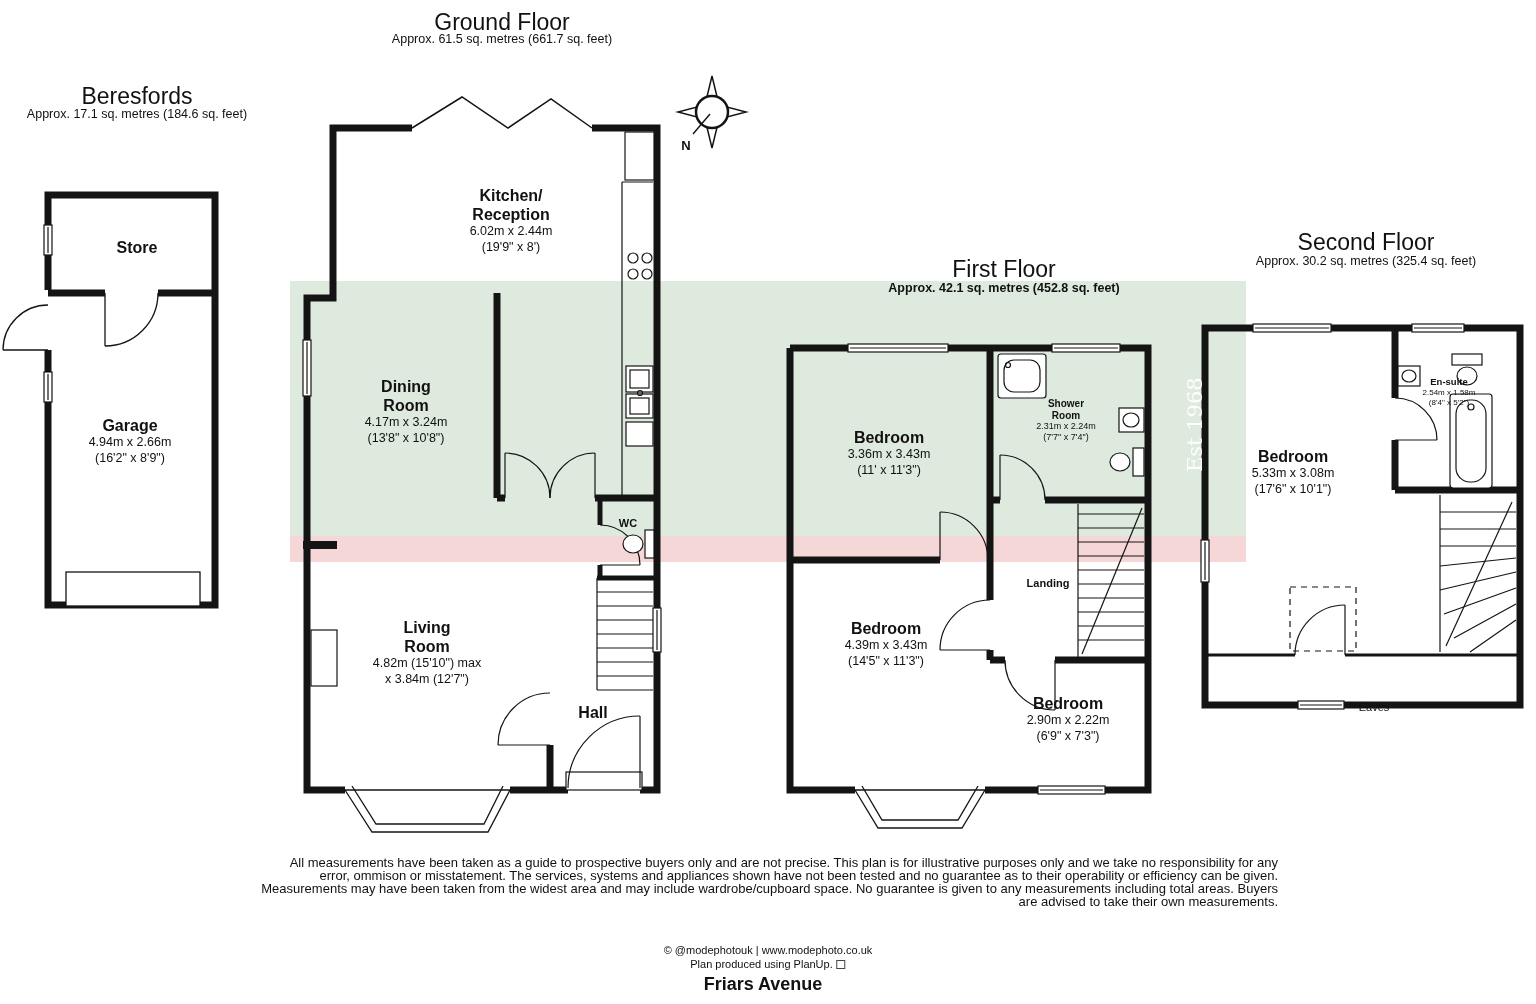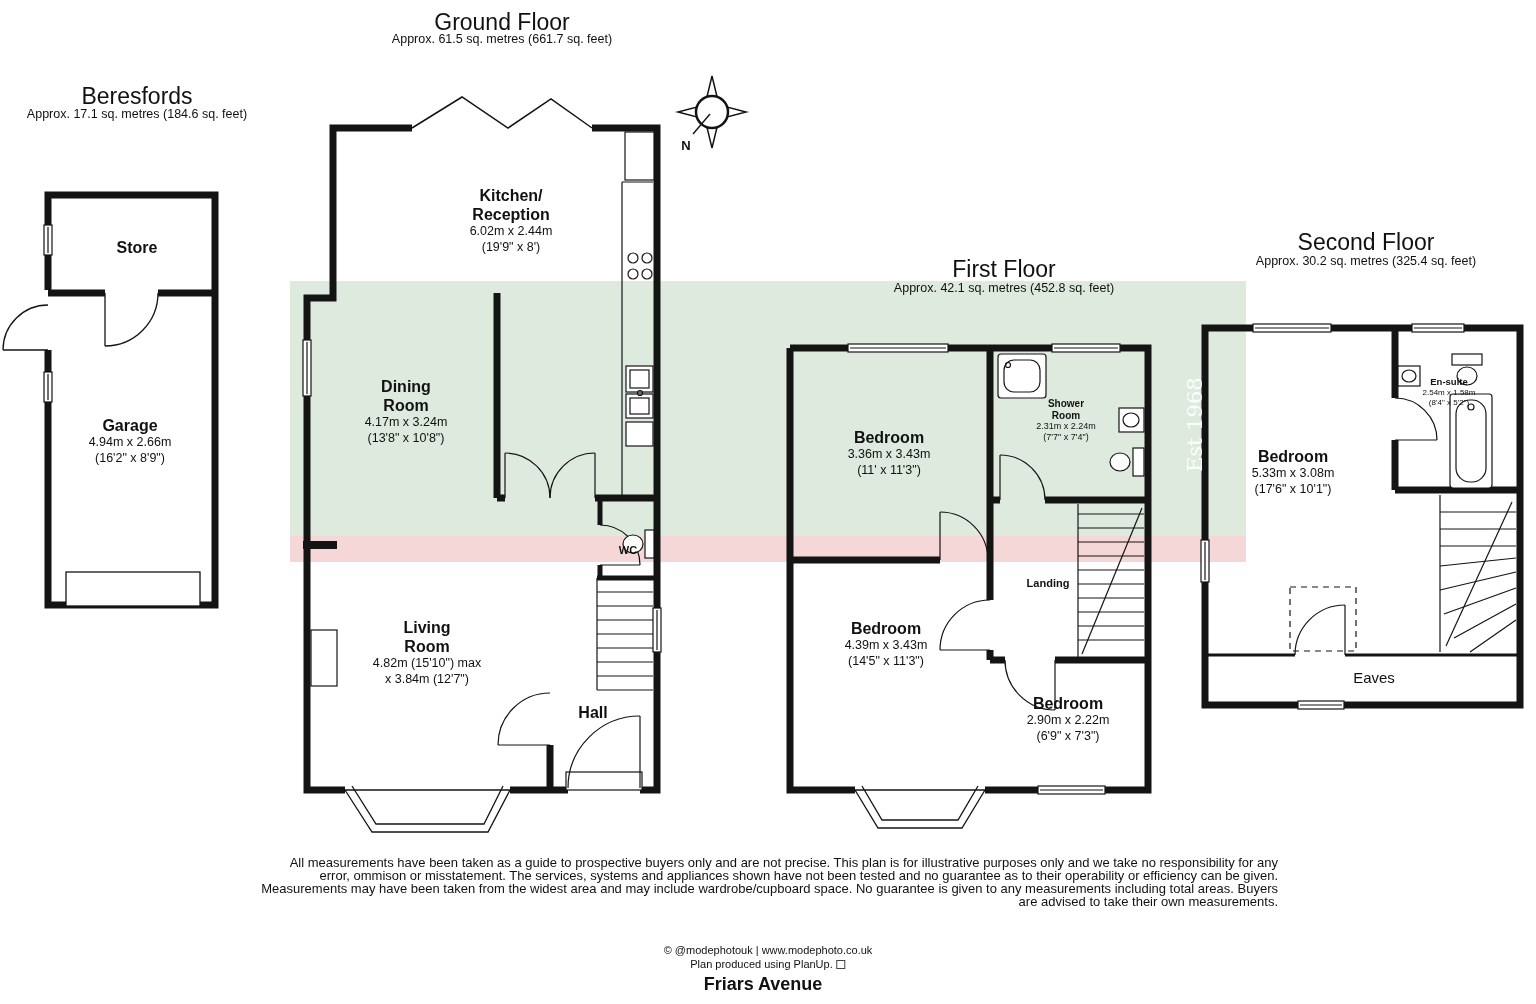--- a/index.html
+++ b/index.html
@@ -24,21 +24,21 @@
          white-space:nowrap; z-index:30; color:#111; }
   .sec-title { font-size:23px; font-weight:normal; }
   .sec-area  { font-size:12.5px; }
   .rn { font-size:16px; font-weight:bold; line-height:19px; }
   .rd { font-size:12.5px; line-height:15.5px; }
   .mn { font-size:11px; font-weight:bold; }
   .sn { font-size:10px; font-weight:bold; line-height:11.5px; }
   .sd { font-size:9px; line-height:11px; }
   .tn { font-size:9.5px; font-weight:bold; line-height:10.5px; }
   .td { font-size:8px; line-height:10px; }
-  .eaves-lbl { font-size:15px; }
+  .eaves-lbl { font-size:11px;margin-top:32px; }
   .compass-n { font-size:13px; font-weight:bold; }
 
   .total { font-size:17.5px; }
   .disclaimer { position:absolute; left:768px; top:856px; transform:translateX(-50%);
                 width:1020px; white-space:normal; font-size:13px; line-height:13px;
                 text-align:right; z-index:30; color:#111; }
   .credit { font-size:11px; }
   .address { font-size:18px; font-weight:bold; }
   .planup-icon { display:inline-block; width:9px; height:9px; border:1px solid #444;
                  margin-left:4px; vertical-align:-1px; }
@@ -248,21 +248,21 @@
     </g>
   </svg>
 
   <div class="wm-est">Est 1968</div>
 
   <div class="lbl sec-title" style="left:137px; top:83px;">Beresfords</div>
   <div class="lbl sec-area" style="left:137px; top:107px;">Approx. 17.1 sq. metres (184.6 sq. feet)</div>
   <div class="lbl sec-title" style="left:502px; top:9px;">Ground Floor</div>
   <div class="lbl sec-area" style="left:502px; top:32px;">Approx. 61.5 sq. metres (661.7 sq. feet)</div>
   <div class="lbl sec-title" style="left:1004px; top:256px;">First Floor</div>
-  <div class="lbl sec-area" style="left:1004px; top:281px;">Approx. 42.1 sq. metres (452.8 sq. feet)</div>
+  <div class="lbl sec-area" style="left:1004px; top:281px;font-weight:bold;">Approx. 42.1 sq. metres (452.8 sq. feet)</div>
   <div class="lbl sec-title" style="left:1366px; top:229px;">Second Floor</div>
   <div class="lbl sec-area" style="left:1366px; top:254px;">Approx. 30.2 sq. metres (325.4 sq. feet)</div>
 
   <div class="lbl compass-n" style="left:686px; top:138px;">N</div>
 
   <div class="lbl" style="left:137px; top:238px;">
     <div class="rn">Store</div>
   </div>
   <div class="lbl" style="left:130px; top:416px;">
     <div class="rn">Garage</div>
@@ -284,21 +284,21 @@
   </div>
   <div class="lbl" style="left:427px; top:618px;">
     <div class="rn">Living</div>
     <div class="rn">Room</div>
     <div class="rd">4.82m (15'10") max</div>
     <div class="rd">x 3.84m (12'7")</div>
   </div>
   <div class="lbl" style="left:593px; top:703px;">
     <div class="rn">Hall</div>
   </div>
-  <div class="lbl mn" style="left:628px; top:544px;">WC</div>
+  <div class="lbl mn" style="left:628px; top:517px;">WC</div>
 
   <div class="lbl" style="left:889px; top:428px;">
     <div class="rn">Bedroom</div>
     <div class="rd">3.36m x 3.43m</div>
     <div class="rd">(11' x 11'3")</div>
   </div>
   <div class="lbl" style="left:1066px; top:398px;">
     <div class="sn">Shower</div>
     <div class="sn">Room</div>
     <div class="sd">2.31m x 2.24m</div>

